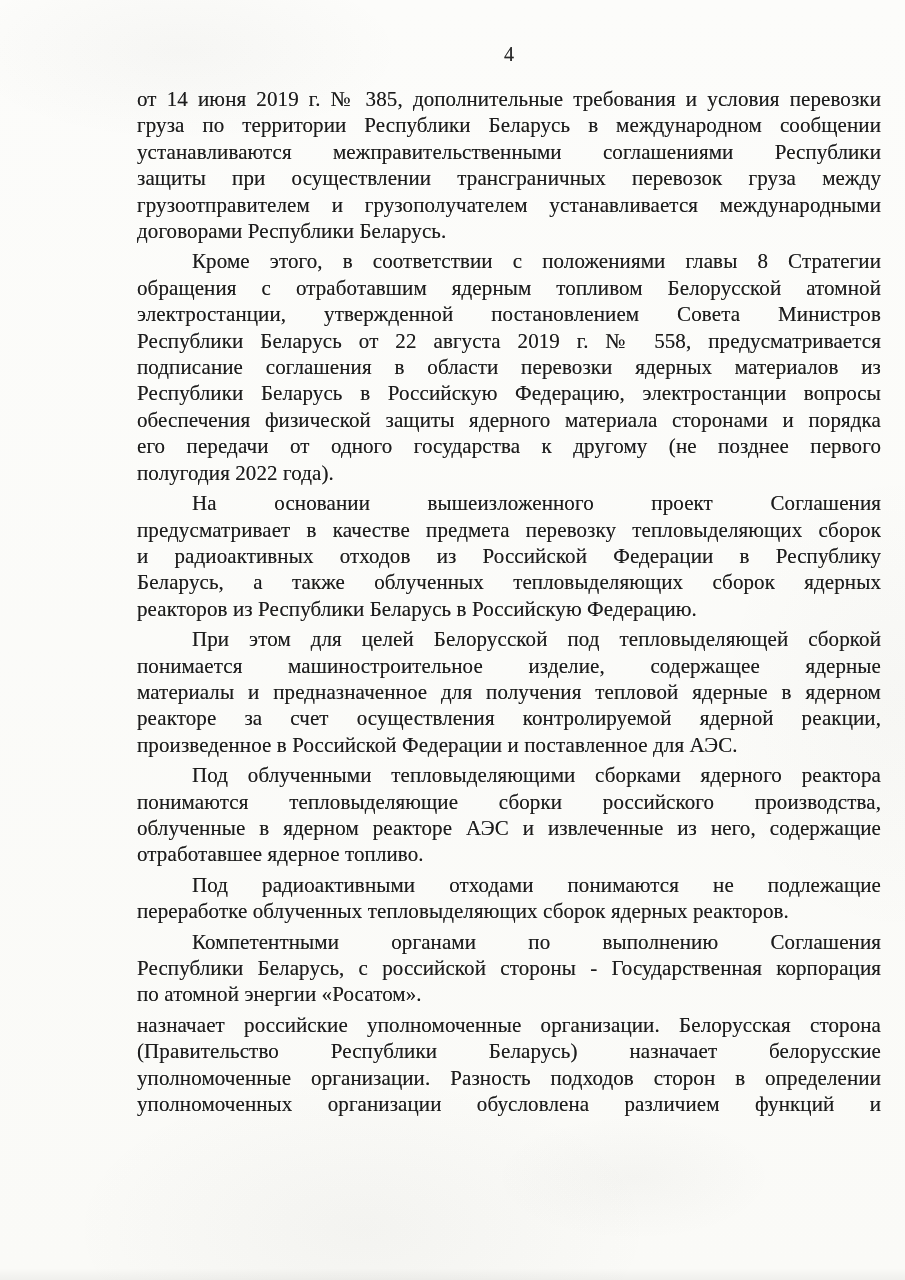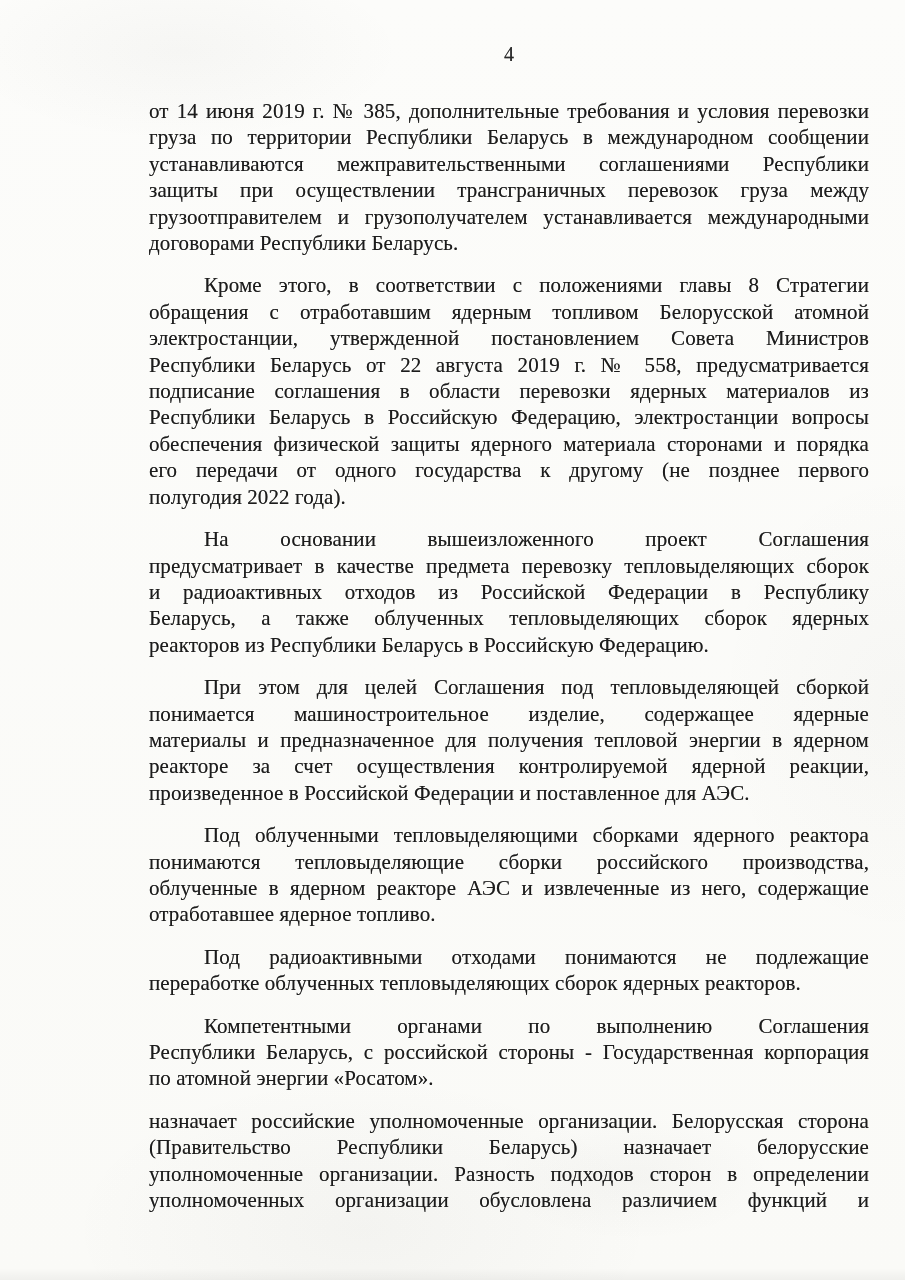--- a/index.html
+++ b/index.html
@@ -43,21 +43,21 @@
   .body {
     position: absolute;
     top: 82px;
     left: 133px;
     width: 752px;
     font-size: 21px;
     line-height: 26.4px;
     letter-spacing: 0.1px;
     text-shadow: 0 0 0.5px rgba(0,0,0,0.5);
   }
-  .paragraph { margin: 16px; padding: 0; }
+  .paragraph { margin: 4px; padding: 0; }
   .line {
     text-align: justify;
     text-align-last: justify;
   }
   .line.last {
     text-align-last: left;
   }
   .line.indent {
     text-indent: 55px;
   }
@@ -88,23 +88,23 @@
         <div class="line last">полугодия 2022 года).</div>
       </div>
       <div class="paragraph">
         <div class="line indent">На основании вышеизложенного проект Соглашения</div>
         <div class="line">предусматривает в качестве предмета перевозку тепловыделяющих сборок</div>
         <div class="line">и радиоактивных отходов из Российской Федерации в Республику</div>
         <div class="line">Беларусь, а также облученных тепловыделяющих сборок ядерных</div>
         <div class="line last">реакторов из Республики Беларусь в Российскую Федерацию.</div>
       </div>
       <div class="paragraph">
-        <div class="line indent">При этом для целей Соглашения под тепловыделяющей сборкой</div>
+        <div class="line indent">При этом для целей Белорусской под тепловыделяющей сборкой</div>
         <div class="line">понимается машиностроительное изделие, содержащее ядерные</div>
-        <div class="line">материалы и предназначенное для получения тепловой энергии в ядерном</div>
+        <div class="line">материалы и предназначенное для получения тепловой ядерные в ядерном</div>
         <div class="line">реакторе за счет осуществления контролируемой ядерной реакции,</div>
         <div class="line last">произведенное в Российской Федерации и поставленное для АЭС.</div>
       </div>
       <div class="paragraph">
         <div class="line indent">Под облученными тепловыделяющими сборками ядерного реактора</div>
         <div class="line">понимаются тепловыделяющие сборки российского производства,</div>
         <div class="line">облученные в ядерном реакторе АЭС и извлеченные из него, содержащие</div>
         <div class="line last">отработавшее ядерное топливо.</div>
       </div>
       <div class="paragraph">

